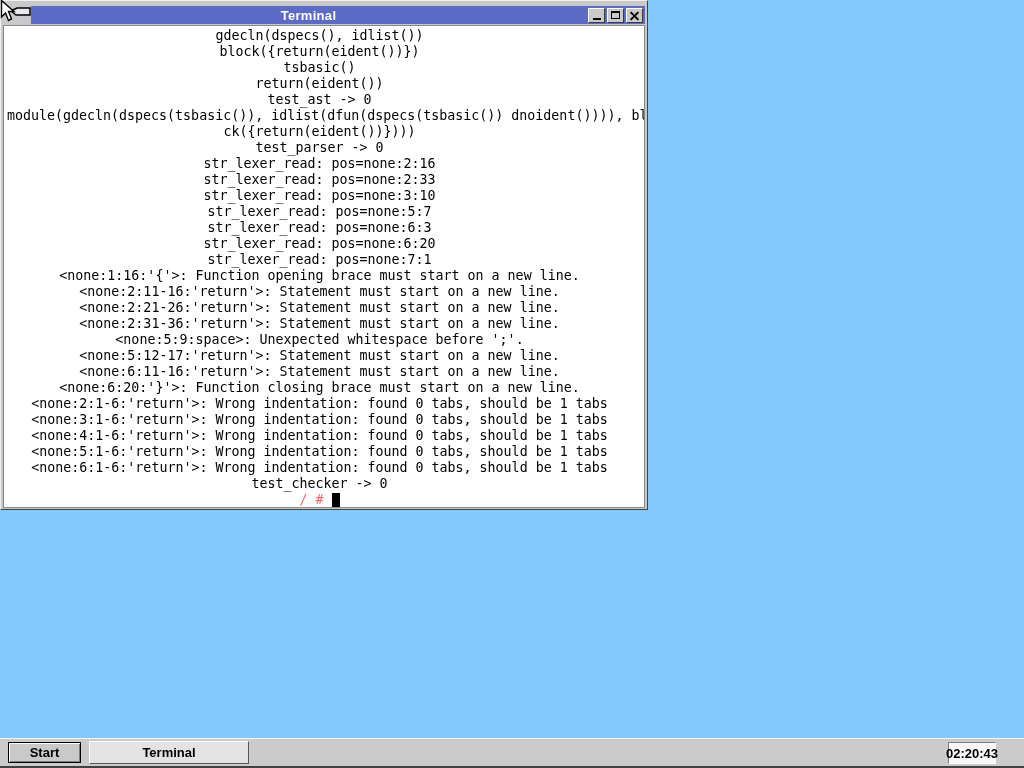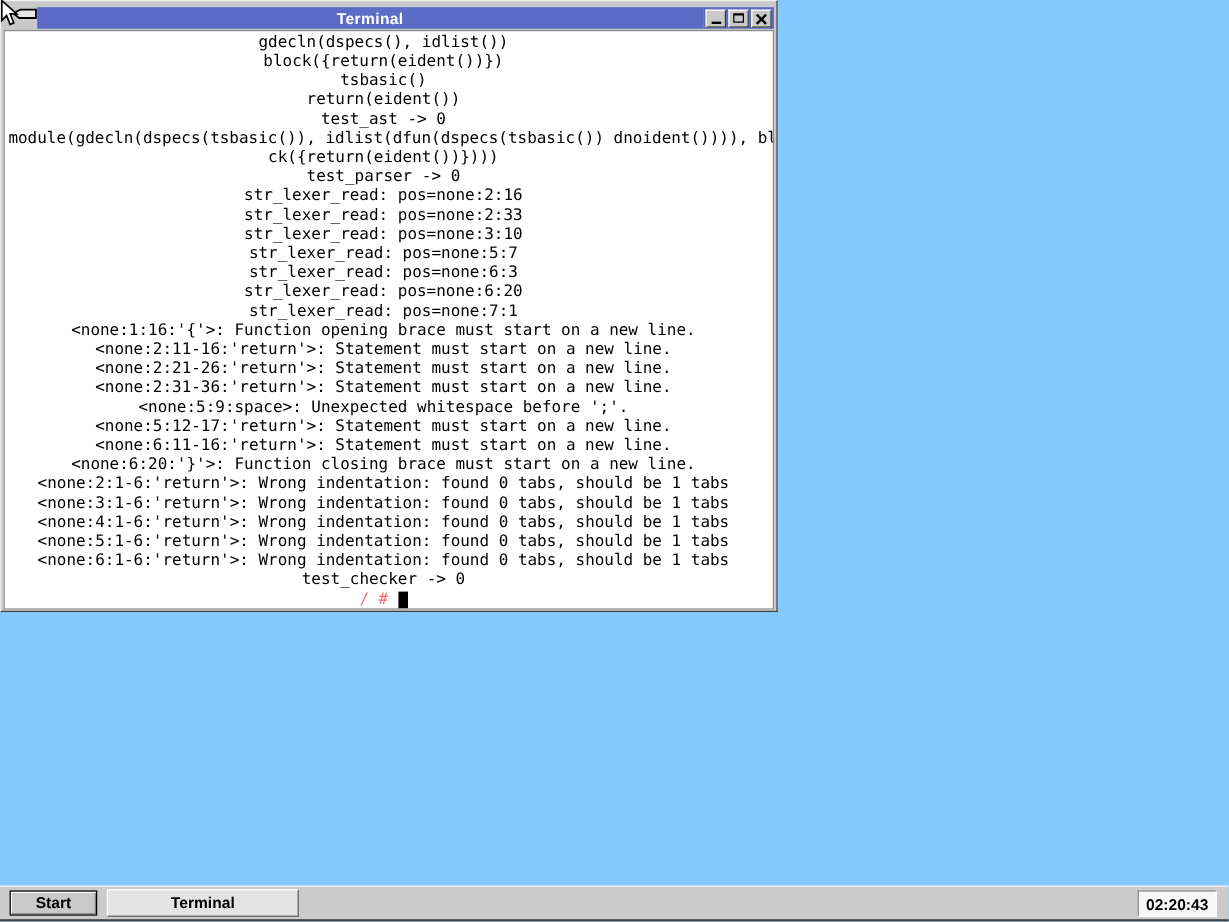--- a/index.html
+++ b/index.html
@@ -165,21 +165,21 @@
     font-family: "Liberation Sans", sans-serif;
     font-size: 13px;
     font-weight: bold;
     color: #000;
     text-align: center;
     cursor: default;
   }
   #taskbar-clock {
     position: absolute;
     left: 948px; top: 3px;
-    width: 66px; height: 22px;
+    width: 48px; height: 22px;
     background: #f7f7f7;
     border-top: 1px solid #7d7d7d;
     border-left: 1px solid #7d7d7d;
     border-right: 1px solid #ffffff;
     border-bottom: 1px solid #ffffff;
     display: flex;
     align-items: center;
     justify-content: center;
     font-family: "Liberation Sans", sans-serif;
     font-size: 13px;

